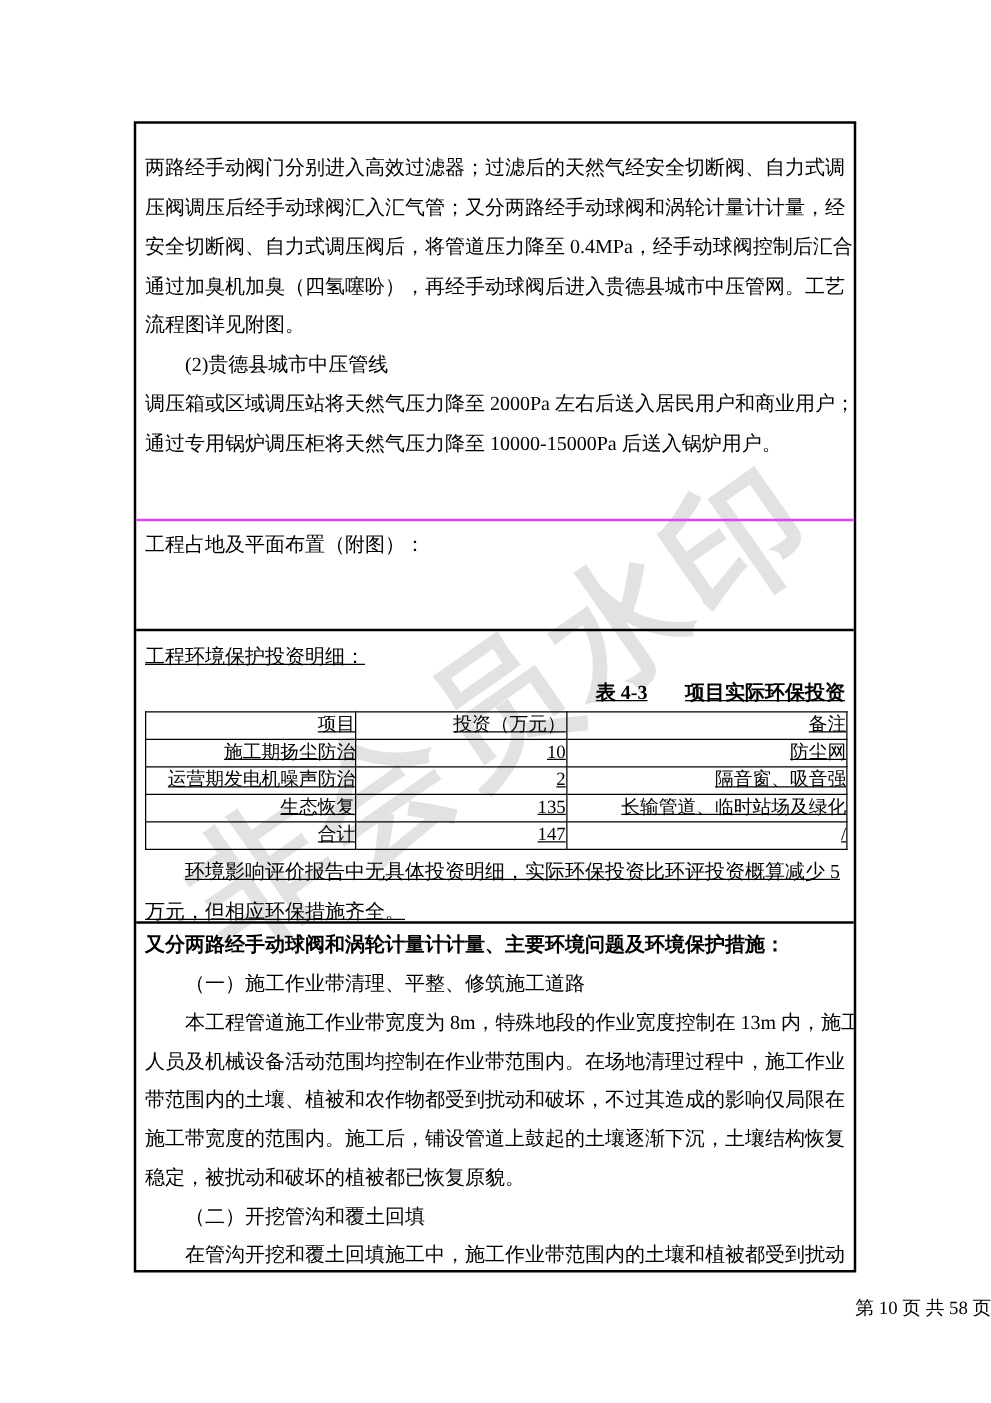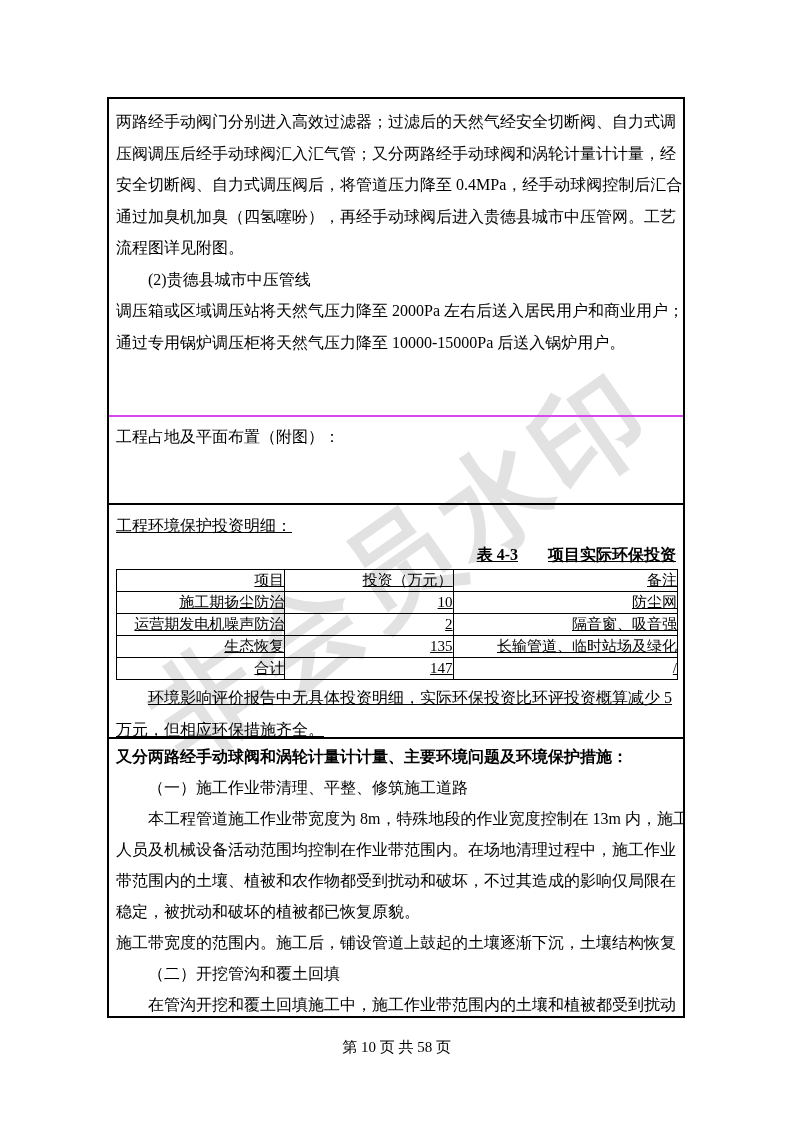--- a/index.html
+++ b/index.html
@@ -12,21 +12,21 @@
     transform:translate(-50%,-50%) rotate(-35deg);
     font-family:"Liberation Sans","DejaVu Sans",sans-serif;
     font-weight:bold;font-size:110px;letter-spacing:6px;
     color:#e2e2e2;white-space:nowrap;z-index:0;user-select:none;
   }
   .doc-box{
     position:absolute;left:107px;top:97px;width:578px;height:921px;
     border:2px solid #000;box-sizing:border-box;z-index:1;background:transparent;
   }
   .sec{box-sizing:border-box;padding:0 7px;overflow:hidden;}
-  .sec1{height:316px;padding-top:7px;}
+  .sec1{height:316px;padding-top:20px;}
   .sec2{height:88px;border-top:2px solid #d946ef;padding-top:5px;}
   .sec3{height:234px;border-top:2px solid #000;padding-top:6px;text-decoration:underline;}
   .sec4{height:279px;border-top:2px solid #000;padding-top:2px;}
   .line{height:31.5px;line-height:31.5px;font-size:16px;white-space:nowrap;}
   .sec4 .line{height:31px;line-height:31px;}
   .line.indent{padding-left:32px;}
   .line.bold{font-weight:bold;}
   .sec-title{height:30px;line-height:30px;font-size:16px;white-space:nowrap;}
   .tbl-caption{
     text-align:right;font-weight:bold;font-size:16px;
@@ -36,21 +36,21 @@
   table.env{
     width:562px;margin:1px auto 0 auto;border-collapse:collapse;table-layout:fixed;
   }
   table.env th,table.env td{
     border:1px solid #000;font-size:15px;font-weight:normal;
     text-align:right;vertical-align:middle;height:21px;line-height:21px;
     padding:0;overflow:hidden;white-space:nowrap;
   }
   .notes{margin-top:2px;}
   .footer{
-    position:absolute;left:0;width:793px;top:1036px;text-align:center;
+    position:absolute;left:0;width:793px;top:1036px;text-align:right;
     font-size:15px;line-height:22px;z-index:1;
   }
 </style>
 </head>
 <body>
 
 <div class="page">
 
   <div class="watermark">非会员水印</div>
 
@@ -148,23 +148,23 @@
         <div class="line bold">又分两路经手动球阀和涡轮计量计计量、主要环境问题及环境保护措施：</div>
 
         <div class="line indent">（一）施工作业带清理、平整、修筑施工道路</div>
 
         <div class="line indent">本工程管道施工作业带宽度为 8m，特殊地段的作业宽度控制在 13m 内，施工</div>
 
         <div class="line">人员及机械设备活动范围均控制在作业带范围内。在场地清理过程中，施工作业</div>
 
         <div class="line">带范围内的土壤、植被和农作物都受到扰动和破坏，不过其造成的影响仅局限在</div>
 
+        <div class="line">施工带宽度的范围内。施工后，铺设管道上鼓起的土壤逐渐下沉，土壤结构恢复</div>
+
         <div class="line">稳定，被扰动和破坏的植被都已恢复原貌。</div>
-
-        <div class="line">施工带宽度的范围内。施工后，铺设管道上鼓起的土壤逐渐下沉，土壤结构恢复</div>
 
         <div class="line indent">（二）开挖管沟和覆土回填</div>
 
         <div class="line indent">在管沟开挖和覆土回填施工中，施工作业带范围内的土壤和植被都受到扰动</div>
 
     </div>
 
   </div>
 
   <div class="footer">第 10 页 共 58 页</div>

